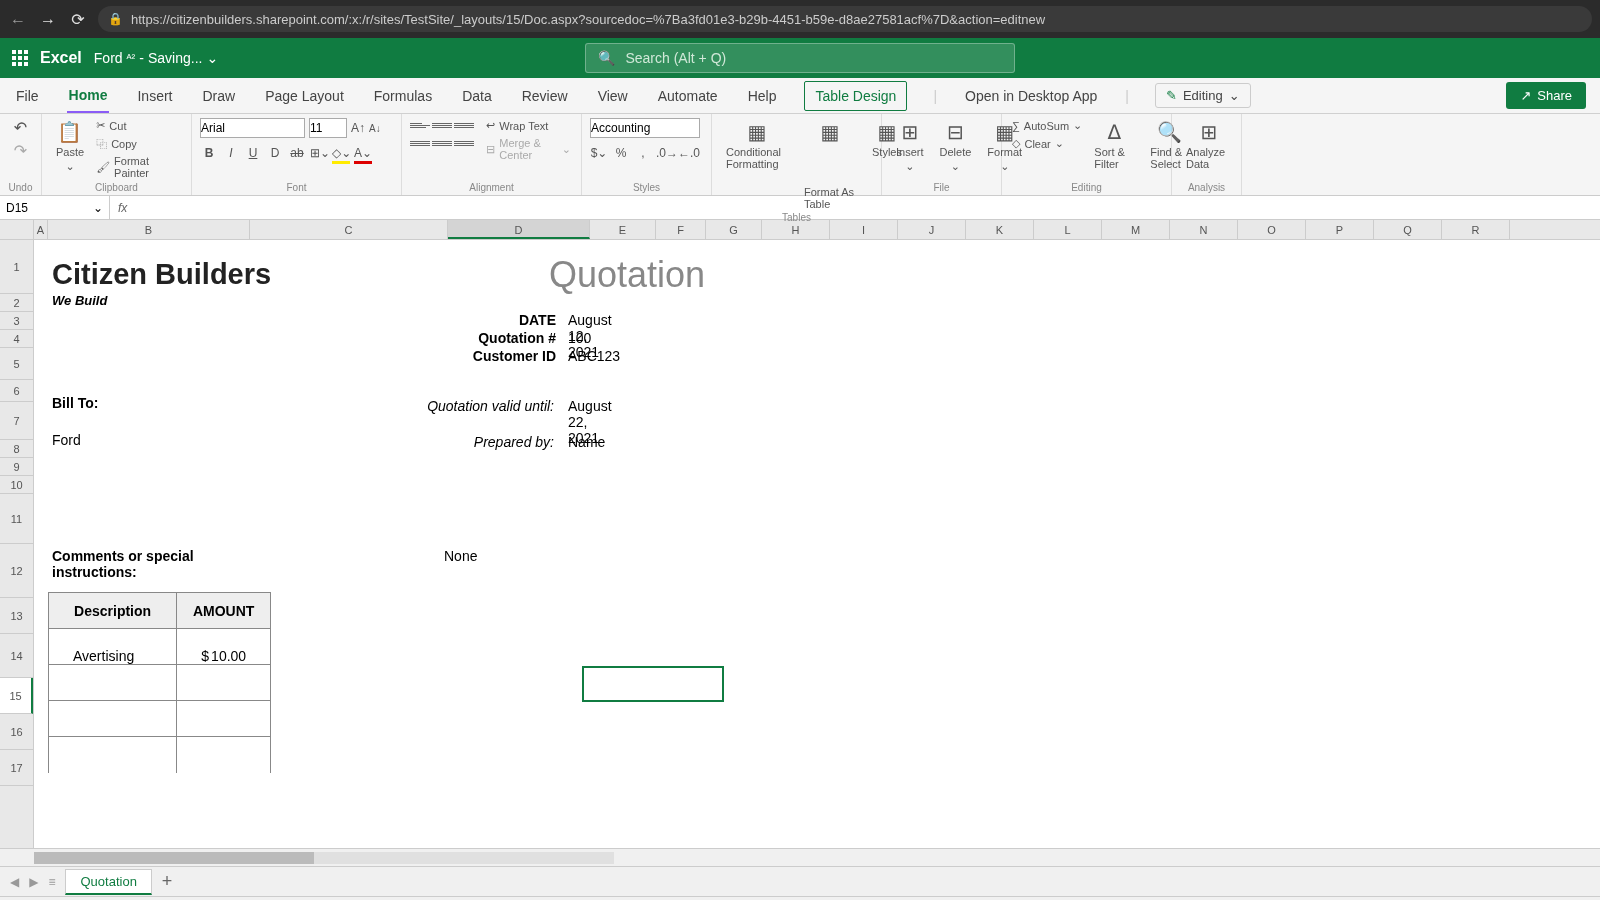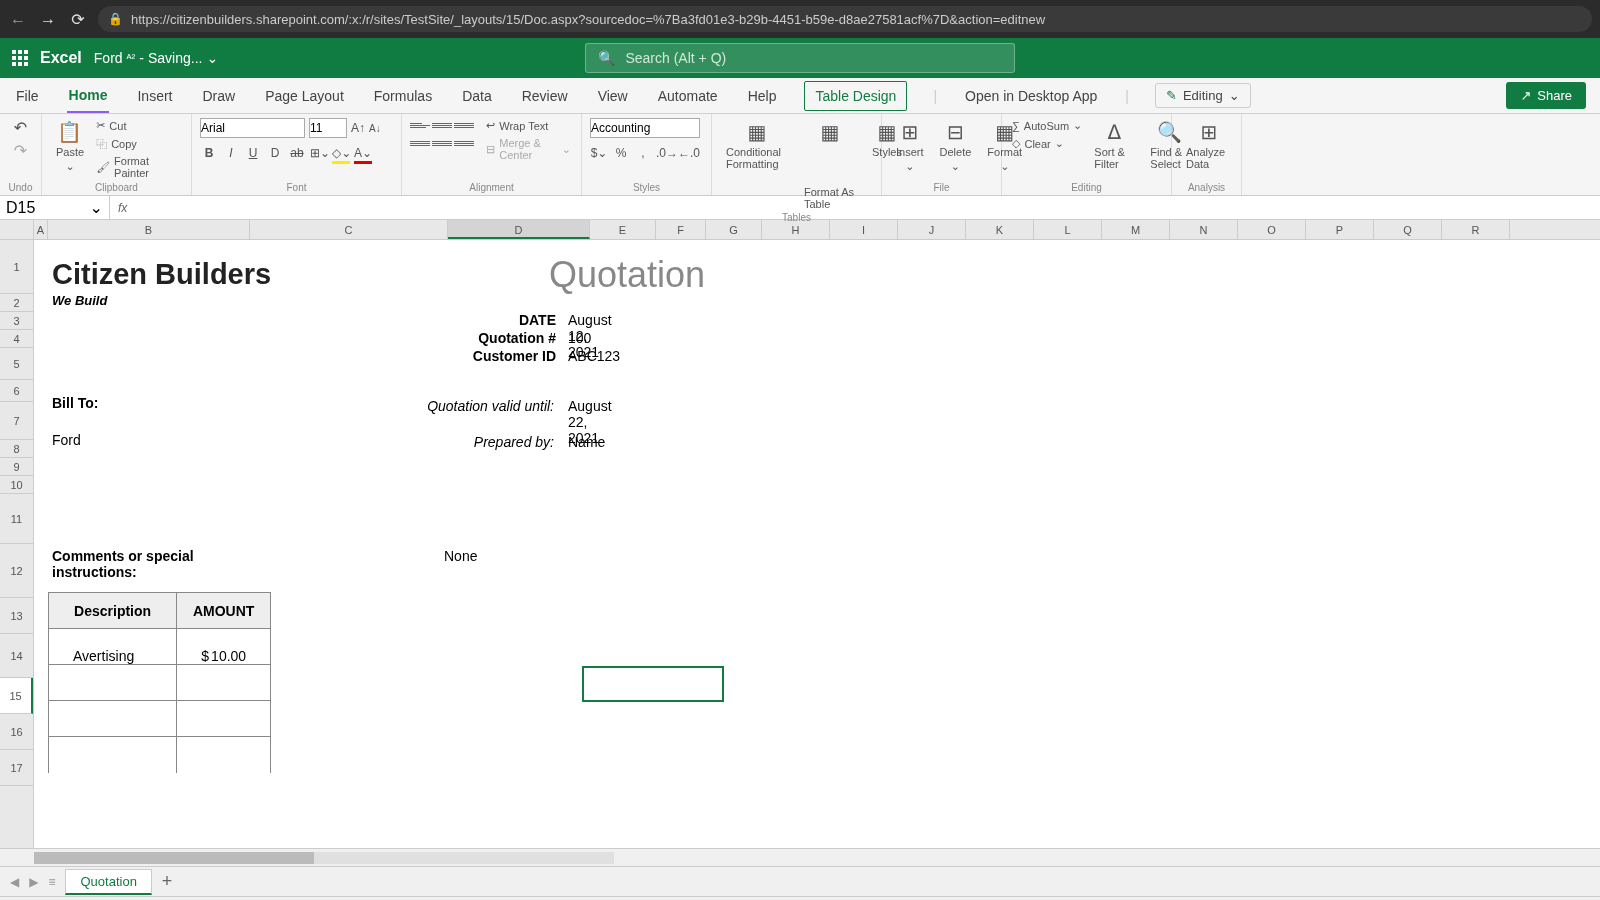--- a/index.html
+++ b/index.html
@@ -42,21 +42,21 @@
 .size-select { width: 38px; height: 20px; font-size: 12px; border: 1px solid #aaa; }
 .fmt-btns { display: flex; gap: 4px; margin-top: 4px; }
 .fmt-btn { width: 18px; height: 18px; text-align: center; font-size: 12px; }
 .align-grid { display: grid; grid-template-columns: repeat(3,20px); gap: 2px; }
 .align-cell { width: 20px; height: 14px; display: flex; flex-direction: column; justify-content: center; gap: 1px; }
 .align-cell span { height: 1px; background: #666; }
 .num-select { width: 110px; height: 20px; font-size: 12px; border: 1px solid #aaa; }
 
 
 .formula-row { height: 24px; border-bottom: 1px solid #ccc; display: flex; align-items: center; background: #fff; }
-.name-box { width: 110px; height: 100%; border-right: 1px solid #ccc; padding: 0 6px; font-size: 16px; display: flex; align-items: center; justify-content: space-between; }
+.name-box { width: 110px; height: 100%; border-right: 1px solid #ccc; padding: 0 6px; font-size: 12px; display: flex; align-items: center; justify-content: space-between; }
 .fx-label { padding: 0 8px; font-style: italic; color: #666; font-size: 12px; }
 
 
 .col-headers { height: 20px; display: flex; background: #e8e8e8; border-bottom: 1px solid #ccc; font-size: 11px; color: #555; }
 .corner { width: 34px; border-right: 1px solid #ccc; background: #e8e8e8; }
 .ch { border-right: 1px solid #ccc; text-align: center; line-height: 20px; }
 .ch.sel { background: #d4d4d4; border-bottom: 2px solid #107c41; }
 
 
 .grid-area { display: flex; height: 608px; position: relative; background: #fff; }

